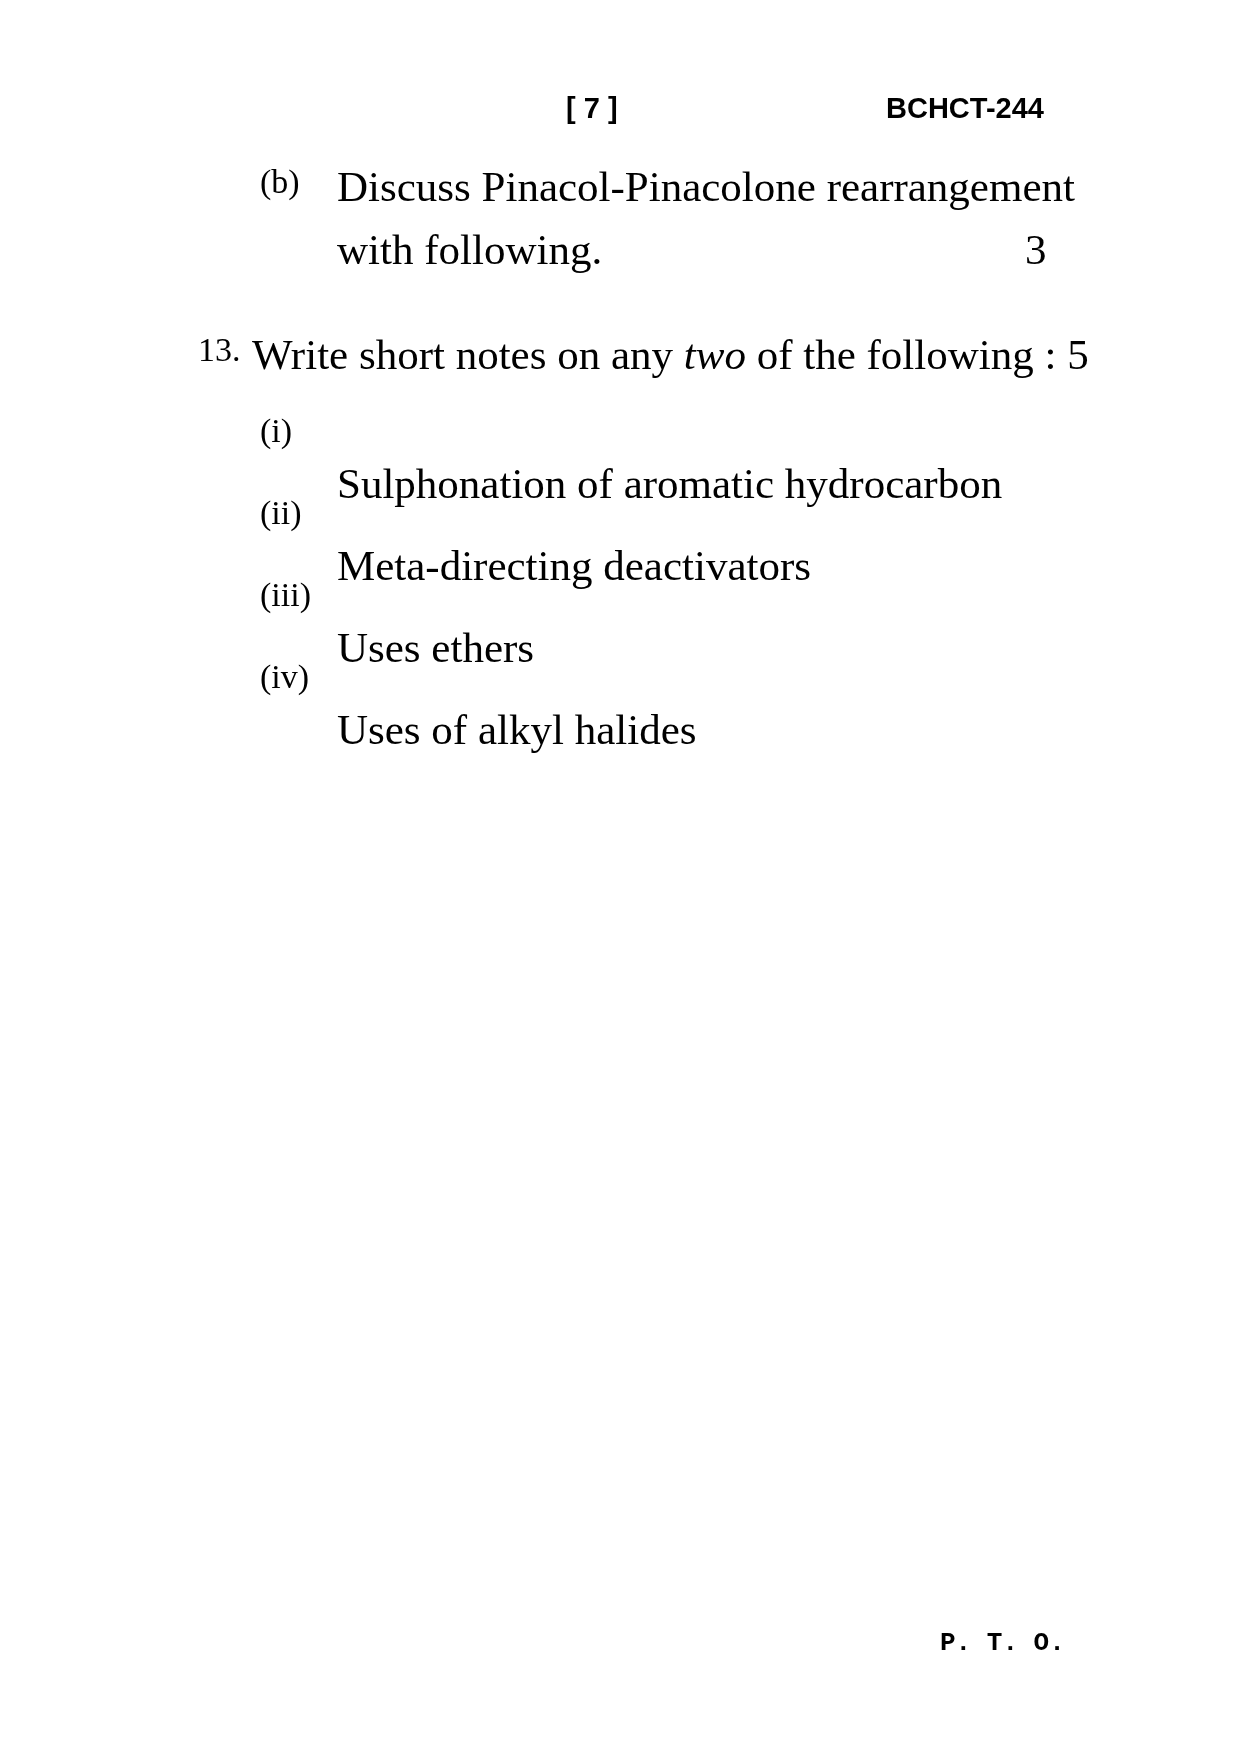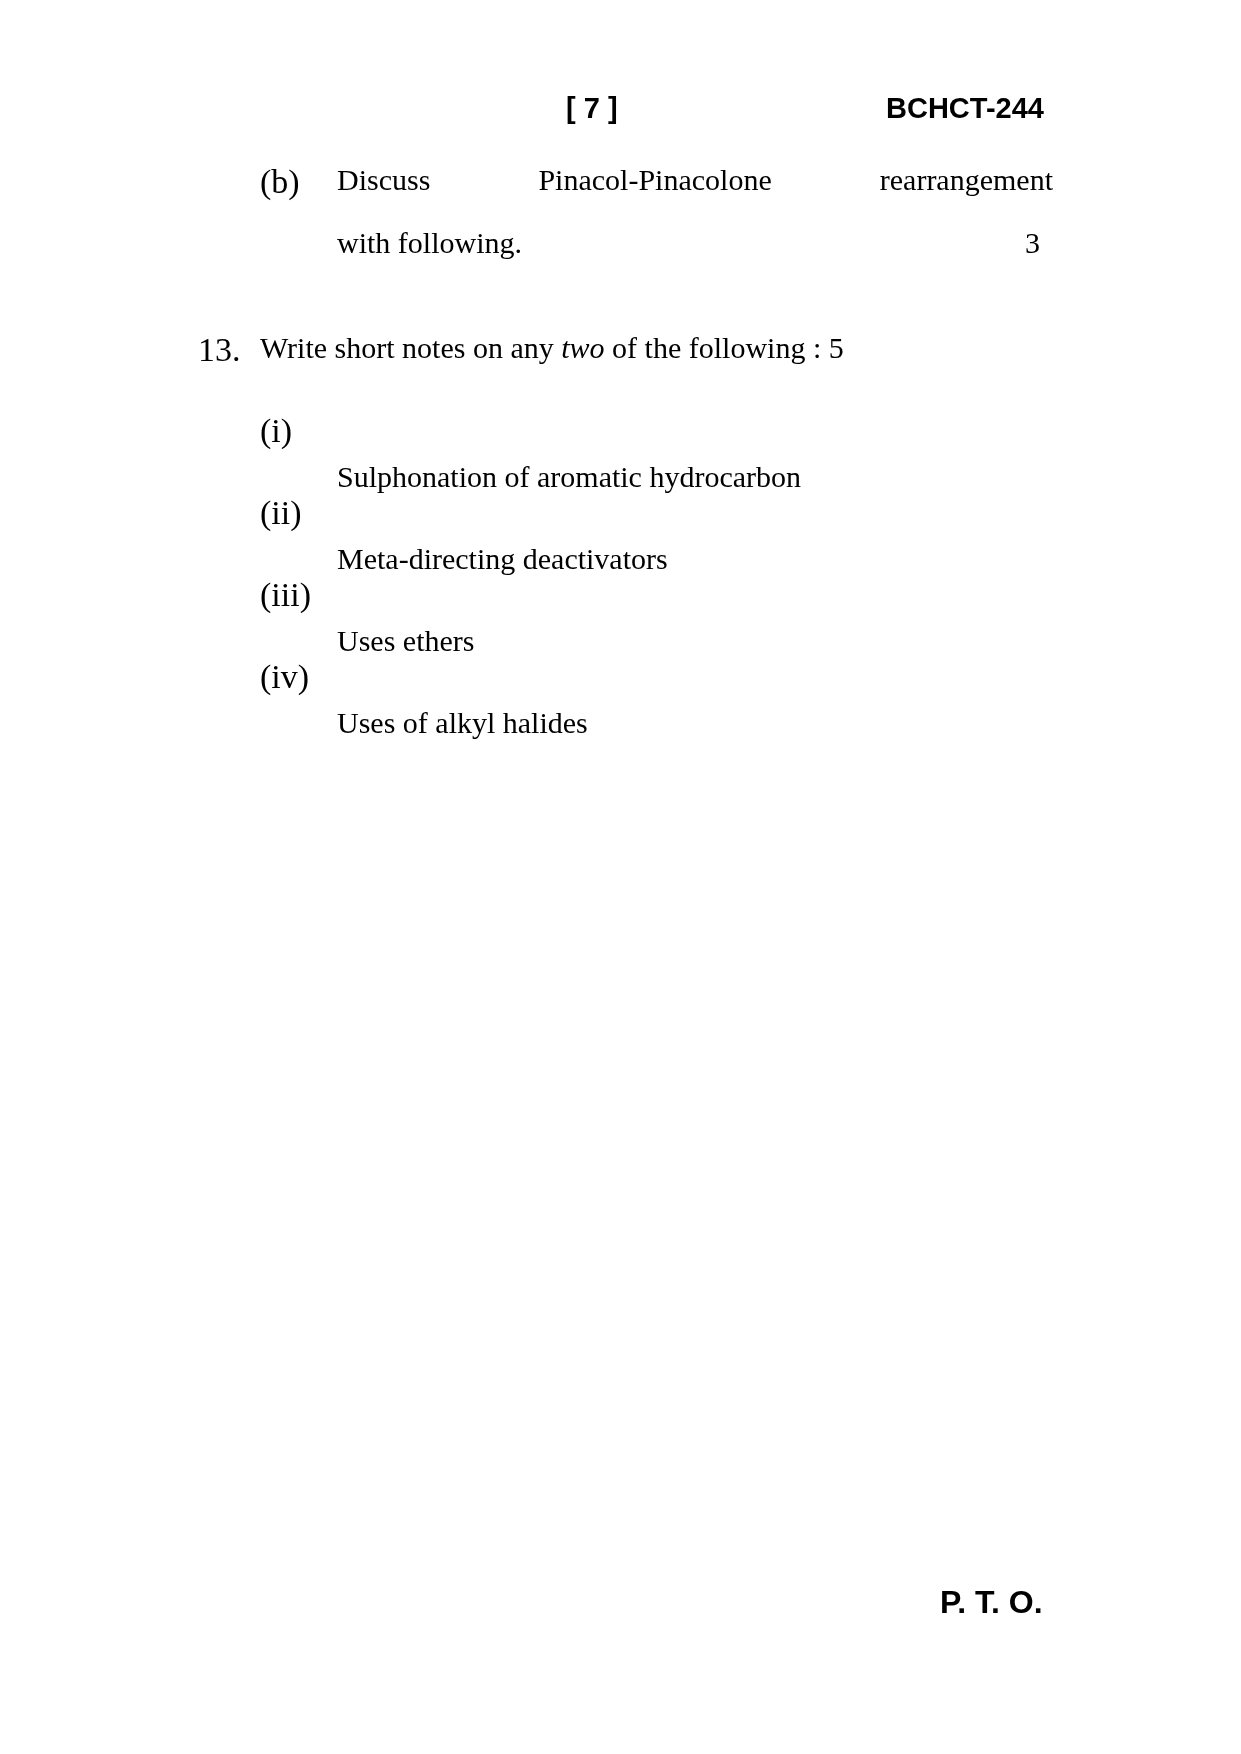--- a/index.html
+++ b/index.html
@@ -21,49 +21,49 @@
       font-weight: bold;
       font-size: 29px;
       line-height: 1;
       white-space: nowrap;
     }
     .page-num { left: 566px; top: 94px; }
     .paper-code { left: 886px; top: 94px; }
 
     .line {
       position: absolute;
-      font-size: 30px;
+      font-size: 43px;
       line-height: 1;
       white-space: nowrap;
     }
     .lbl { position: absolute; font-size: 34px; line-height: 1; white-space: nowrap; }
 
     
     .b-label { left: 260px; top: 165px; }
     .b-line1 {
       left: 337px; top: 165px; width: 716px;
       text-align: justify; text-align-last: justify;
     }
     .b-line2 { left: 337px; top: 228px; }
     .b-marks { left: 1025px; top: 228px; }
 
     
     .q-num { left: 198px; top: 333px; }
-    .q-text { left: 260px; top: 333px; }
+    .q-text { left: 252px; top: 333px; }
     .q-text em { font-style: italic; }
 
     .opt-label { left: 260px; }
     .opt-text { left: 337px; margin-top: 48px; }
 
     .pto {
       position: absolute;
-      left: 940px; top: 1586px;
-      font-family: Liberation Sans, sans-serif;
+      left: 940px; top: 1630px;
+      font-family: Liberation Mono, monospace;
       font-weight: bold;
-      font-size: 32px;
+      font-size: 26px;
       line-height: 1;
       white-space: nowrap;
     }
   </style>
 </head>
 <body>
 
 <div class="hdr page-num">[ 7 ]</div>
 <div class="hdr paper-code">BCHCT-244</div>
 

